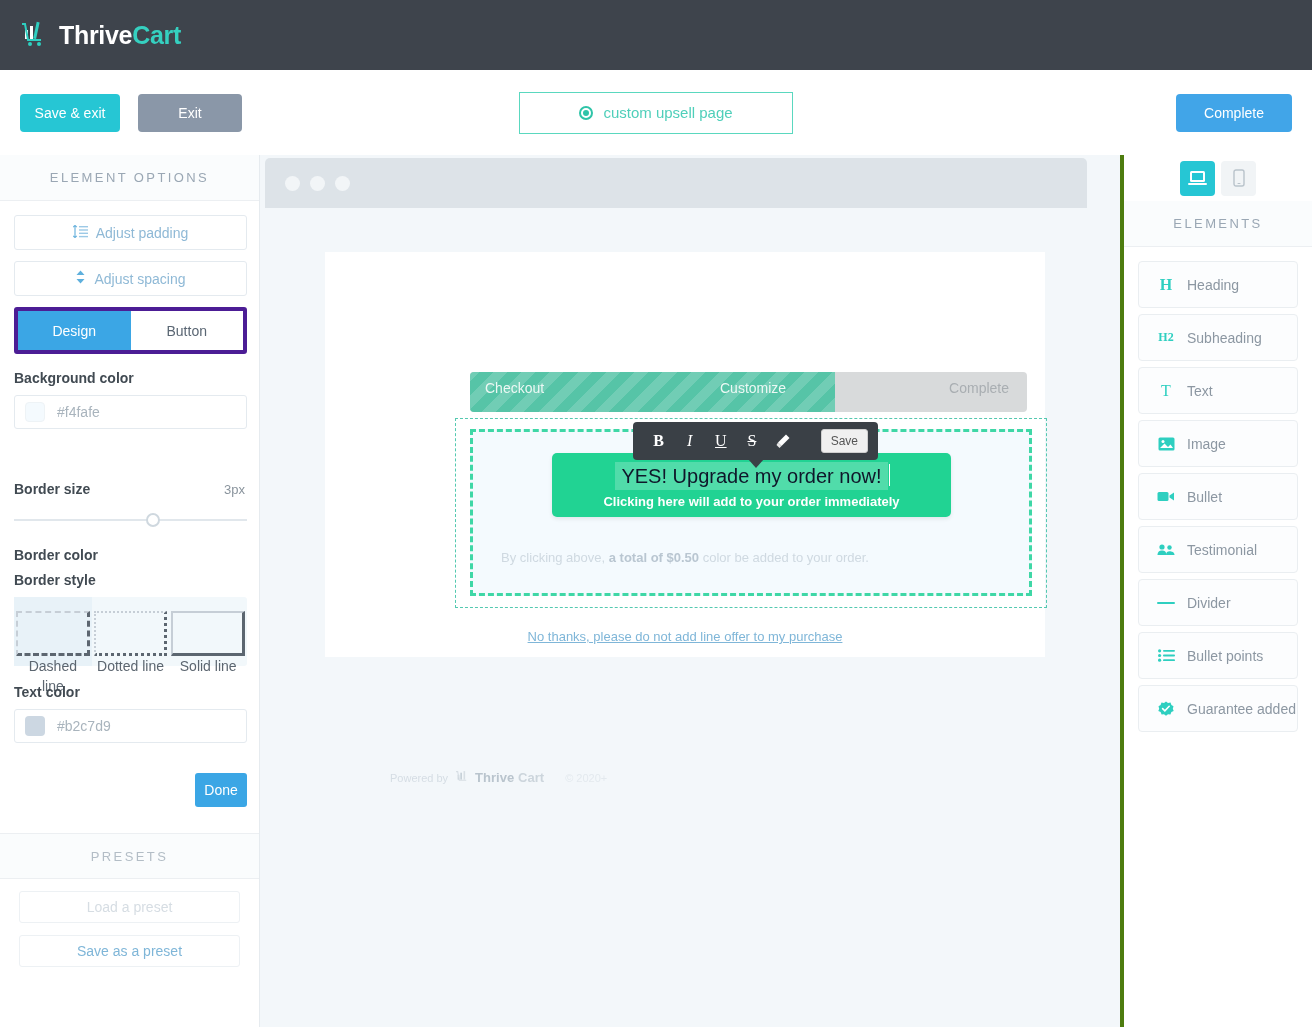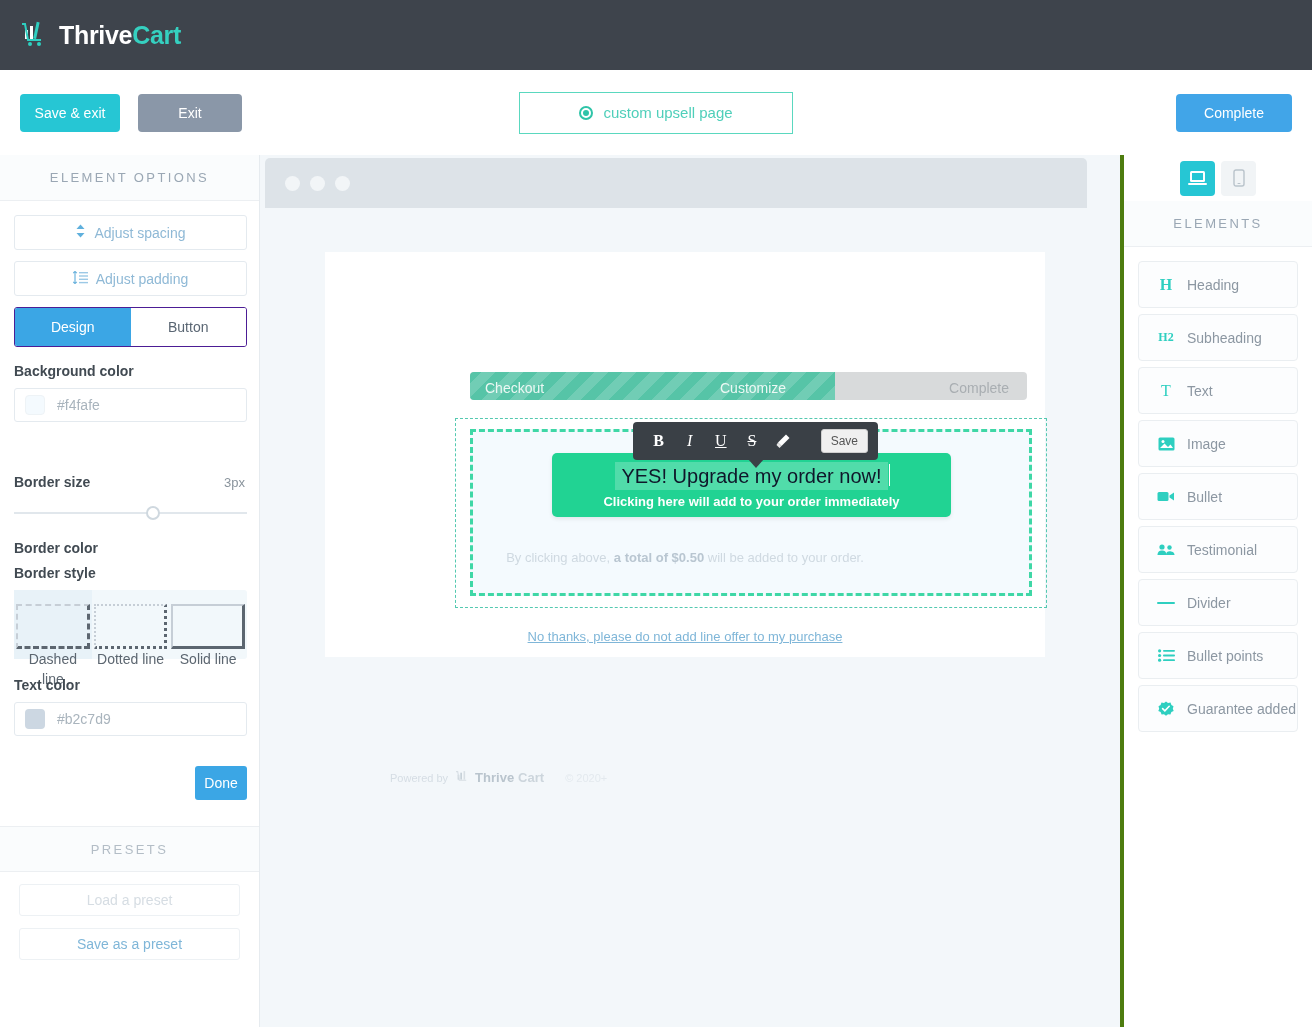--- a/index.html
+++ b/index.html
@@ -73,22 +73,22 @@
     background: #fafcfd; border-bottom: 1px solid #eceff2;
     font-size: 13px; letter-spacing: 2.4px; color: #9aa7b4;
   }
   .left-body { padding: 14px 14px 0 14px; }
   .ghost-btn {
     width: 233px; height: 35px; border: 1px solid #e4eaef; border-radius: 3px;
     background: #fff; display: flex; align-items: center; justify-content: center;
     gap: 8px; color: #8fb9d6; font-size: 14px; cursor: pointer; margin-bottom: 11px;
   }
   .segment {
-    display: flex; width: 233px; height: 40px; border-radius: 3px;
-    overflow: hidden; border: 1px solid #4c1d95; margin-bottom: 16px;
+    display: flex; width: 233px; height: 47px; border-radius: 3px;
+    overflow: hidden; border: 4px solid #4c1d95; margin-bottom: 16px;
   }
   .segment > div {
     flex: 1; display: flex; align-items: center; justify-content: center;
     font-size: 14px; cursor: pointer;
   }
   .seg-on { background: #3ba6e5; color: #fff; }
   .seg-off { background: #fff; color: #5a6673; }
   .field-label { font-size: 14px; color: #414a52; font-weight: bold; margin-bottom: 9px; }
   .color-input {
     width: 233px; height: 34px; border: 1px solid #e4eaef; border-radius: 3px;
@@ -152,21 +152,21 @@
     position: absolute; left: 5px; top: 3px; right: 33px; height: 50px;
     background: #dde3e8; border-radius: 5px 5px 0 0;
     display: flex; align-items: center; padding-left: 20px; gap: 10px;
   }
   .dot { width: 15px; height: 15px; border-radius: 50%; background: #f2f5f7; }
   .page {
     position: absolute; left: 65px; top: 97px; width: 720px; height: 405px;
     background: #fff;
   }
   .progress {
-    position: absolute; left: 145px; top: 120px; width: 557px; height: 28px;
+    position: absolute; left: 145px; top: 120px; width: 557px; height: 40px;
     background: #d8dadb; border-radius: 4px; display: flex; overflow: hidden;
   }
   .prog-fill {
     width: 65.5%; height: 100%; position: relative;
     background-color: #56c4a7;
     background-image: repeating-linear-gradient(-45deg,
       rgba(255,255,255,0.16) 0 10px, rgba(255,255,255,0) 10px 20px);
   }
   .prog-label {
     position: absolute; top: 0; height: 32px; display: flex; align-items: center;
@@ -298,39 +298,39 @@
 </div>
 
 <div class="shell">
 
   <div class="left">
     <div class="panel-head">ELEMENT OPTIONS</div>
     <div class="left-body">
 
       <div class="ghost-btn">
         <span>
-          <svg width="11" height="14" viewBox="0 0 11 14">
-            <path d="M5.5 0.5 L9.5 5 L1.5 5 Z" fill="#5fb0dd"></path>
-            <path d="M5.5 13.5 L9.5 9 L1.5 9 Z" fill="#5fb0dd"></path>
-          </svg>
-        </span>
-        <span>Adjust spacing</span>
-      </div>
-
-      <div class="ghost-btn">
-        <span>
           <svg width="15" height="13" viewBox="0 0 15 13">
             <path d="M2 1 L2 12 M0.2 2.2 L2 0.4 L3.8 2.2 M0.2 10.8 L2 12.6 L3.8 10.8" stroke="#6fb5de" stroke-width="1.2" fill="none"></path>
             <rect x="6" y="1" width="9" height="1.4" fill="#9cc9e6"></rect>
             <rect x="6" y="4.3" width="9" height="1.4" fill="#9cc9e6"></rect>
             <rect x="6" y="7.6" width="9" height="1.4" fill="#9cc9e6"></rect>
             <rect x="6" y="10.9" width="9" height="1.4" fill="#9cc9e6"></rect>
           </svg>
         </span>
         <span>Adjust padding</span>
+      </div>
+
+      <div class="ghost-btn">
+        <span>
+          <svg width="11" height="14" viewBox="0 0 11 14">
+            <path d="M5.5 0.5 L9.5 5 L1.5 5 Z" fill="#5fb0dd"></path>
+            <path d="M5.5 13.5 L9.5 9 L1.5 9 Z" fill="#5fb0dd"></path>
+          </svg>
+        </span>
+        <span>Adjust spacing</span>
       </div>
 
       <div class="segment">
         <div class="seg-on">Design</div>
         <div class="seg-off">Button</div>
       </div>
 
       <div class="field-label">Background color</div>
       <div class="color-input">
         <span class="swatch" style="background:#f4fafe;border:1px solid #eef3f6;"></span>
@@ -396,21 +396,21 @@
       </div>
 
       <div class="outerdash"></div>
       <div class="innerdash"></div>
 
       <div class="cta">
         <span class="cta-main">YES! Upgrade my order now!</span>
         <span class="cta-sub">Clicking here will add to your order immediately</span>
       </div>
 
-      <div class="fineprint"><span>By clicking above, </span><b>a total of $0.50</b><span> will be added to your order.</span></div>
+      <div class="fineprint"><span>By clicking above, </span><b>a total of $0.50</b><span> color be added to your order.</span></div>
 
       <div class="nothanks">No thanks, please do not add line offer to my purchase</div>
 
       <div class="fmt">
         <span class="fmt-btn fmt-b">B</span>
         <span class="fmt-btn fmt-i">I</span>
         <span class="fmt-btn fmt-u">U</span>
         <span class="fmt-btn fmt-s">S</span>
         <span class="fmt-btn">
           <svg width="16" height="16" viewBox="0 0 16 16">

